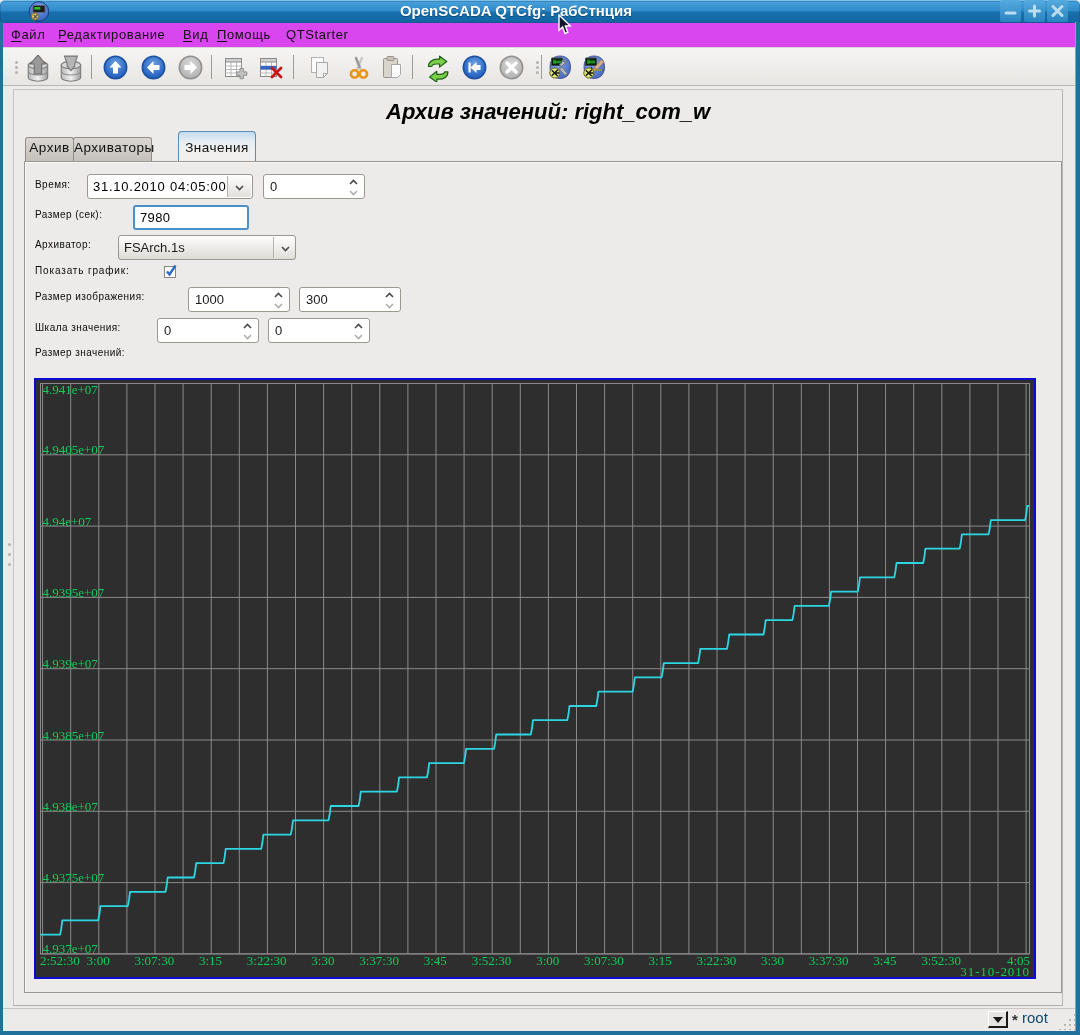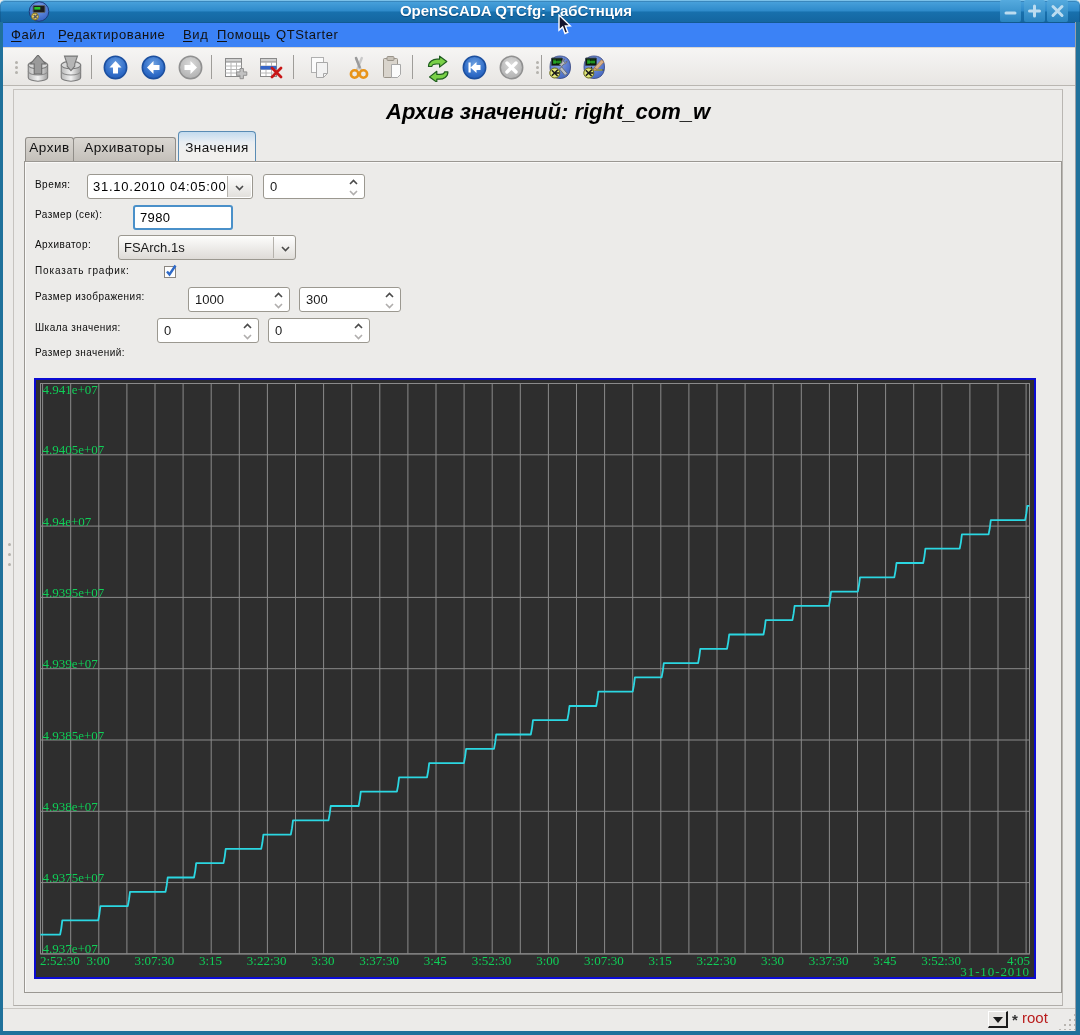--- a/index.html
+++ b/index.html
@@ -4,21 +4,21 @@
 * { margin:0; padding:0; box-sizing:border-box; }
 html,body { width:1080px; height:1035px; overflow:hidden; }
 body { position:relative; font-family:"Liberation Sans", sans-serif; font-size:12px; color:#1a1a1a; background:#ecebe9; }
 .abs { position:absolute; }
 .titlebar { position:absolute; left:0; top:0; width:1080px; height:23px;
   background:linear-gradient(#4aa2dc 0%, #2e8aca 45%, #1870ad 50%, #14659f 100%);
   border-radius:5px 5px 0 0; border-top:1px solid #7bc0e8; box-shadow:inset 0 0 0 1px rgba(10,60,100,.25);}
 .titletext { position:absolute; top:2px; left:0; width:1032px; text-align:center; color:#fff; font-weight:bold; font-size:15px; text-shadow:0 1px 1px rgba(0,40,80,.5); }
 .winbtn { position:absolute; top:0px; height:22px; width:21px; background:linear-gradient(#55aade, #2a84c0); border-radius:2px; }
 .winbtn svg { position:absolute; left:3px; top:4px; }
-.menubar { position:absolute; left:3px; top:23px; width:1073px; height:25px; background:#3b82f6; border-bottom:1px solid #d8d6d2;}
+.menubar { position:absolute; left:3px; top:23px; width:1073px; height:25px; background:#d946ef; border-bottom:1px solid #d8d6d2;}
 .menuitem { position:absolute; top:4px; font-size:13px; letter-spacing:0.6px; color:#111; }
 .menuitem u { text-decoration-thickness:1px; text-underline-offset:2px; }
 .toolbar { position:absolute; left:3px; top:48px; width:1073px; height:38px; background:linear-gradient(#f6f5f4,#e8e6e3); border-bottom:1px solid #b9b6b1; }
 .tbsep { position:absolute; top:7px; width:1px; height:24px; background:#9f9d99; }
 .tbhandle { position:absolute; top:13px; width:3px; height:12px; }
 .tbhandle i { display:block; width:3px; height:3px; border-radius:50%; background:#b5b2ad; margin-bottom:2px; }
 .tbicon { position:absolute; top:7px; }
 .outerframe { position:absolute; left:13px; top:89px; width:1050px; height:917px; border:1px solid #c6c3bf; border-right-color:#b9b6b2; border-bottom-color:#b0ada9; background:#ecebe9; }
 .heading { position:absolute; left:386px; top:101px; font-size:22px; font-weight:bold; font-style:italic; color:#000; line-height:22px; }
 .tab { position:absolute; font-size:13.5px; letter-spacing:0.5px; color:#111; text-align:center; }
@@ -37,21 +37,21 @@
 .spin .su { top:4px; } .spin .sd { top:15px; }
 .gcombo { position:absolute; height:25px; background:linear-gradient(#fdfdfc,#dedbd7); border:1px solid #9b9890; border-radius:3px; font-size:13px; padding:4px 0 0 5px; }
 .checkbox { position:absolute; width:12px; height:12px; background:#fdfdfd; border:1.5px solid #8a8580; }
 .checkbox svg { position:absolute; left:-1px; top:-3px; overflow:visible; }
 .chart { position:absolute; left:34px; top:378px; width:1002px; height:601px; border:2px solid #0b0bd2; }
 .statusline { position:absolute; left:3px; top:1008px; width:1073px; height:1px; background:#c9c6c2; }
 .stcombo { position:absolute; left:988px; top:1011px; width:20px; height:17px; background:#e6e4e1; border:1px solid #fff; border-right:2px solid #1a1a1a; border-bottom:2px solid #1a1a1a; }
 .stcombo:after { content:""; position:absolute; left:4px; top:5px; border:5px solid transparent; border-top:6px solid #1a1a1a; border-bottom:none; }
 .root { position:absolute; left:1012px; top:1009px; font-size:15px; color:#333; }
 .root .ast { position:relative; top:2px; font-weight:bold; }
-.root b { color:#b91c1c; font-weight:normal; }
+.root b { color:#0c4a6e; font-weight:normal; }
 .grip { position:absolute; right:5px; top:1013px; width:17px; height:17px;
   background-image:radial-gradient(circle at 2px 2px, #b8b5b0 1.2px, transparent 1.3px);
   background-size:5px 5px; clip-path:polygon(100% 0, 100% 100%, 0 100%); }
 .splitdots { position:absolute; left:8px; top:543px; }
 .splitdots i { display:block; width:3px; height:3px; border-radius:50%; background:#b5b2ad; margin-bottom:7px; }
 .bleft { position:absolute; left:0; top:22px; width:3px; height:1013px; background:#20719b; }
 .bright { position:absolute; right:0; top:22px; width:4px; height:1013px; background:#20719b; }
 .bbottom { position:absolute; left:0; top:1031px; width:1080px; height:4px; background:#20719b; }
 .brightline { position:absolute; right:4px; top:22px; width:1px; height:1009px; background:#9aa0a8; }
 
@@ -85,21 +85,21 @@
 <div class="winbtn" style="left:1047px;">
     <svg width="15" height="14" viewBox="0 0 15 14">
       <path d="M3 2.5 L12 11.5 M12 2.5 L3 11.5" stroke="#bcdcf0" stroke-width="3" stroke-linecap="round"></path>
     </svg>
   </div>
 <div class="menubar">
 <div class="menuitem" style="left:8px;"><u>Ф</u>айл</div>
 <div class="menuitem" style="left:55px;"><u>Р</u>едактирование</div>
 <div class="menuitem" style="left:180px;"><u>В</u>ид</div>
 <div class="menuitem" style="left:214px;"><u>П</u>омощь</div>
-<div class="menuitem" style="left:273px;">QTStarter</div>
+<div class="menuitem" style="left:283px;">QTStarter</div>
 </div>
 <div class="toolbar">
 <div class="tbhandle" style="left:12px;">
       <i></i>
       <i></i>
       <i></i>
     </div>
 <div class="tbicon" style="left:22px;"><svg width="26" height="27" viewBox="0 0 26 27">
         <g transform="scale(1.08,1.12)">
           <defs>
@@ -276,42 +276,42 @@
         <path d="M4.5 16.8 h17 v-1.6 h-17z" fill="#e8e832" opacity="0.55"></path>
         <path d="M13.5 13.5 L20.5 5.8 L23 8 L16 15.6 Z M12.2 16.5 l1.3-3 2.5 2.2 z" fill="#d8b088" stroke="#a87848" stroke-width="0.7"></path>
     <circle cx="7.8" cy="19" r="5" fill="#e2e87a" stroke="#7a7a28"></circle>
     <circle cx="7.8" cy="19" r="5" fill="none" stroke="#4a4a10" stroke-width="0.5" opacity="0.4"></circle>
     <path d="M4.8 21.8 L10.8 15.8 M4.8 16.2 l5.8 5.8 M7.8 19 h4.5" stroke="#1a1a1a" stroke-width="1.5"></path>
     </svg></div>
 </div>
 <div class="outerframe"></div>
 <div class="heading">Архив значений: right_com_w</div>
 <div class="tab plain" style="left:25px;width:49px;">Архив</div>
-<div class="tab plain" style="left:73px;width:103px;">Архиваторы</div>
+<div class="tab plain" style="left:73px;width:79px;">Архиваторы</div>
 <div class="tab sel" style="left:178px;width:78px;">Значения</div>
 <div class="tabpane"></div>
 <div class="flabel" style="left:35px;top:179px;">Время:</div>
 <div class="field" style="left:87px;top:174px;width:166px;letter-spacing:0.75px;">31.10.2010 04:05:00<span class="combobtn">
       <svg width="9" height="6" viewBox="0 0 9 6">
         <path d="M1 1 L4.5 4.5 L8 1" stroke="#4a4a4a" stroke-width="1.6" fill="none"></path>
       </svg>
     </span></div>
 <div class="spin" style="left:263px;top:174px;width:102px;">
   <span class="sv">0</span>
   <span class="sb">
       <span class="su"><svg width="9" height="6" viewBox="0 0 9 6">
           <path d="M1 5 L4.5 1.5 L8 5" stroke="#4a4a4a" stroke-width="1.6" fill="none"></path>
         </svg></span>
       <span class="sd"><svg width="9" height="6" viewBox="0 0 9 6">
           <path d="M1 1 L4.5 4.5 L8 1" stroke="#b0aead" stroke-width="1.6" fill="none"></path>
         </svg></span>
     </span>
 </div>
 <div class="flabel" style="left:35px;top:209px;">Размер (сек):</div>
-<div class="field" style="left:133px;top:205px;width:100px;height:25px;border:2px solid #4a90c9;padding-top:3px;">7980</div>
+<div class="field" style="left:133px;top:205px;width:116px;height:25px;border:2px solid #4a90c9;padding-top:3px;">7980</div>
 <div class="flabel" style="left:35px;top:239px;">Архиватор:</div>
 <div class="gcombo" style="left:118px;top:235px;width:178px;">FSArch.1s<span class="combobtn" style="width:21px;background:linear-gradient(#fdfdfd,#e2e0dc);">
       <svg width="9" height="6" viewBox="0 0 9 6">
         <path d="M1 1 L4.5 4.5 L8 1" stroke="#4a4a4a" stroke-width="1.6" fill="none"></path>
       </svg>
     </span></div>
 <div class="flabel" style="left:35px;top:265px;letter-spacing:0.85px;">Показать график:</div>
 <div class="checkbox" style="left:164px;top:266px;">
     <svg width="13" height="13" viewBox="0 0 13 13">
       <path d="M3 7.5 L5.5 10.5 L11.5 1.5" stroke="#2f6ac8" stroke-width="2.4" fill="none"></path>

